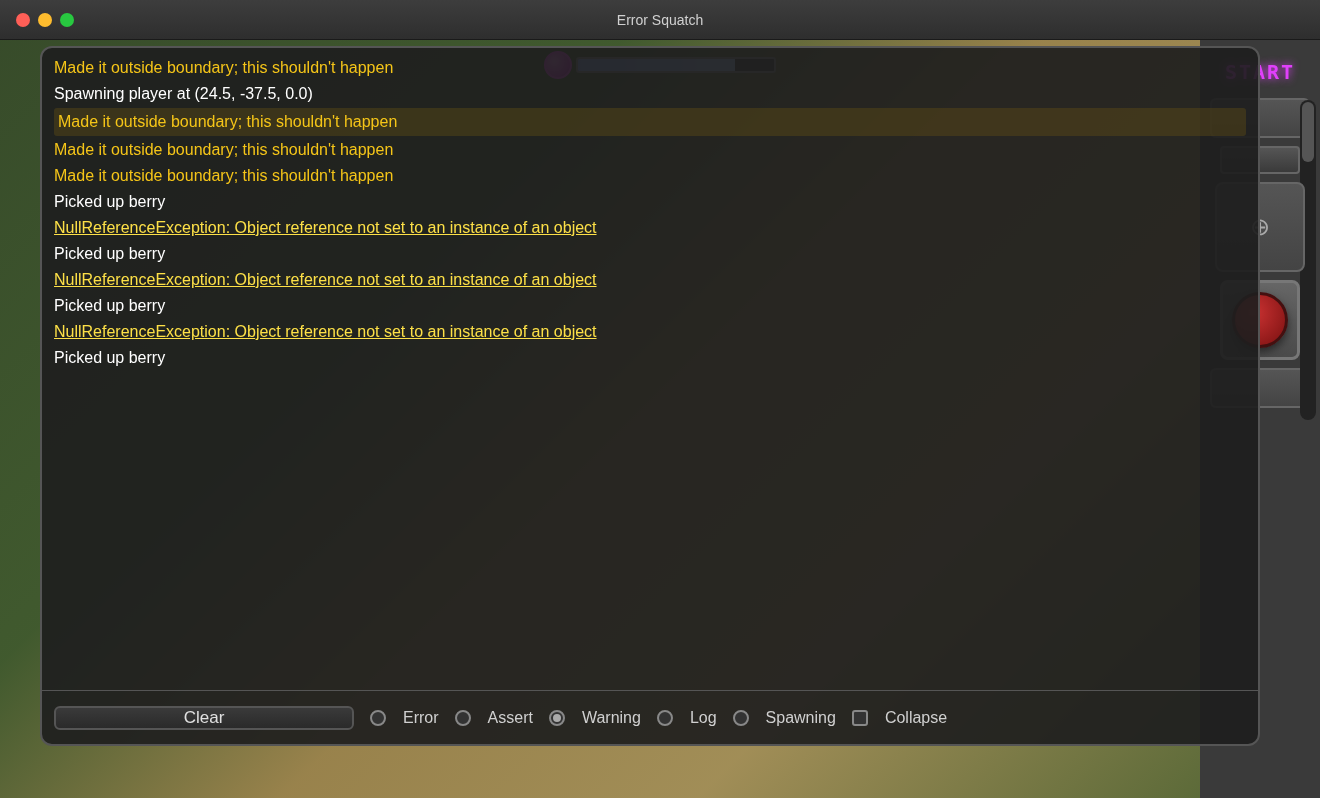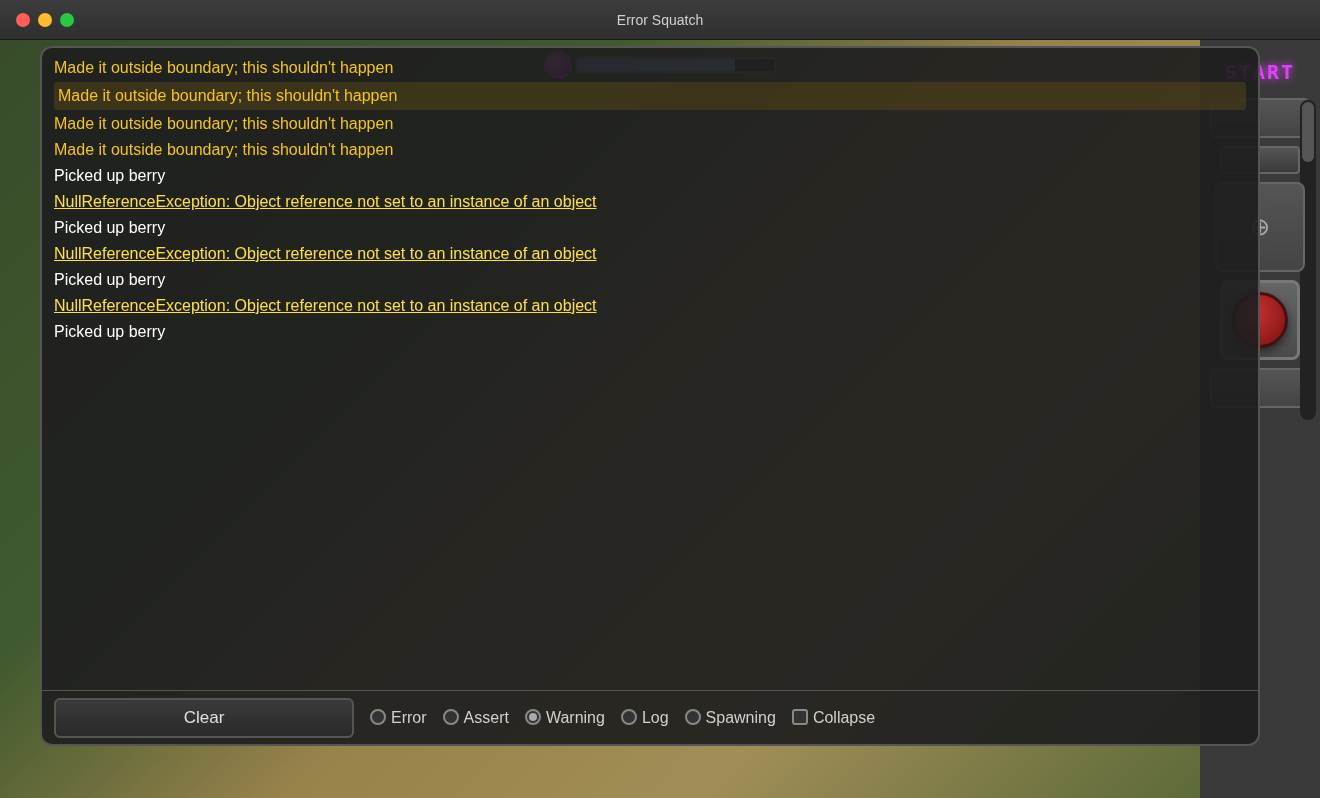--- a/index.html
+++ b/index.html
@@ -231,36 +231,37 @@
       border-top: 1px solid #555;
       display: flex;
       align-items: center;
       padding: 0 12px;
       gap: 16px;
       flex-shrink: 0;
     }
 
     .clear-btn {
       width: 300px;
-      height: 40px;
+      height: 24px;
       background: linear-gradient(180deg, #3a3a3a 0%, #2a2a2a 100%);
       border: 2px solid #555;
       border-radius: 6px;
       color: #e0e0e0;
       font-size: 17px;
       font-weight: 500;
       cursor: pointer;
       display: flex;
       align-items: center;
       justify-content: center;
     }
 
     .filter-group {
       display: flex;
-      gap: 5px;
+      align-items: center;
+      gap: 17px;
     }
 
     .filter-radio {
       width: 16px;
       height: 16px;
       border: 2px solid #888;
       border-radius: 50%;
       background: #333;
       display: flex;
       align-items: center;
@@ -368,20 +369,21 @@
     <div class="game-action-btn">
       <div class="game-action-circle"></div>
     </div>
     <div class="game-btn"></div>
   </div>
 
   <div class="console-overlay">
     <div class="console-body" id="console-body">
 
     <div class="console-line warning">Made it outside boundary; this shouldn't happen</div>
+        <div class="console-line normal">Spawning player at (24.5, -37.5, 0.0)</div>
         <div class="console-line warning highlighted">Made it outside boundary; this shouldn't happen</div>
         <div class="console-line warning">Made it outside boundary; this shouldn't happen</div>
         <div class="console-line warning">Made it outside boundary; this shouldn't happen</div>
         <div class="console-line normal">Picked up berry</div>
         <div class="console-line error">NullReferenceException: Object reference not set to an instance of an object</div>
         <div class="console-line normal">Picked up berry</div>
         <div class="console-line error">NullReferenceException: Object reference not set to an instance of an object</div>
         <div class="console-line normal">Picked up berry</div>
         <div class="console-line error">NullReferenceException: Object reference not set to an instance of an object</div>
         <div class="console-line normal">Picked up berry</div>

